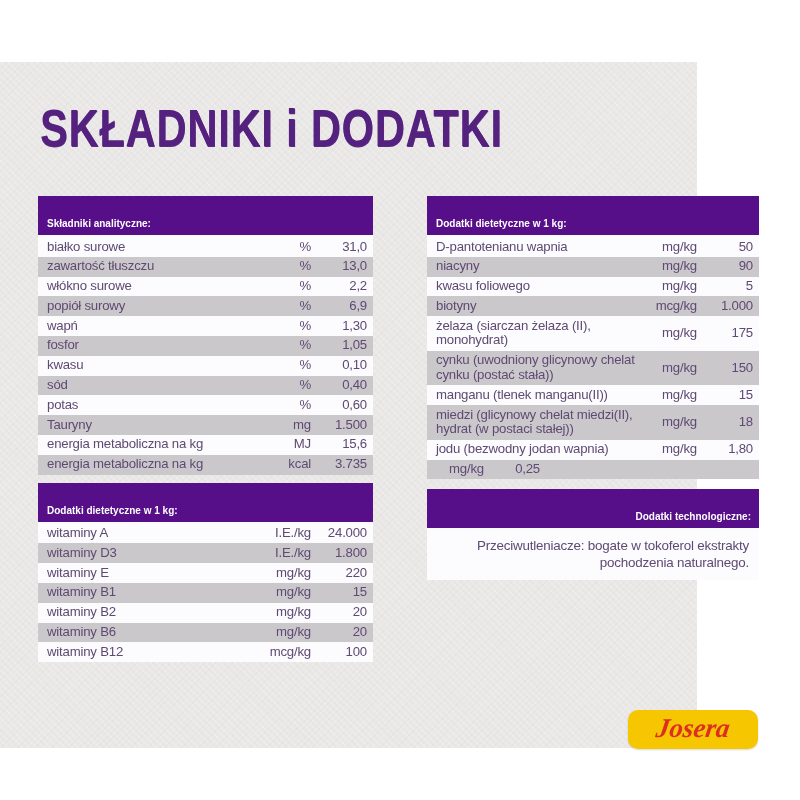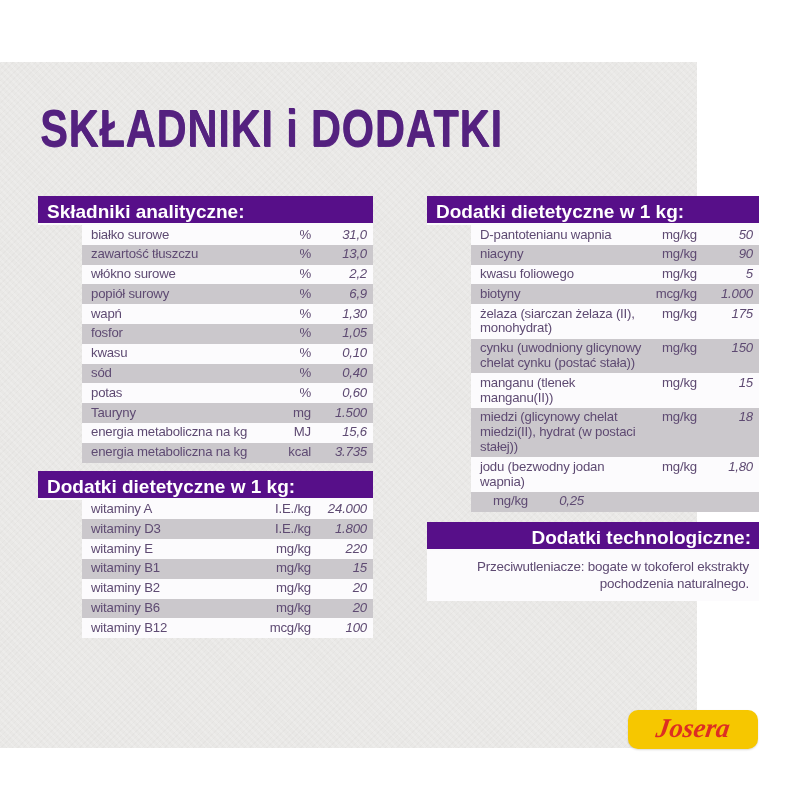--- a/index.html
+++ b/index.html
@@ -24,35 +24,34 @@
     text-shadow:0.5px 0.5px 0 #5c2a86;
   }
   .col{position:absolute;top:134px;}
   .col-left{left:38px;width:335px;}
   .col-right{left:427px;width:332px;}
   .section{width:100%;}
   .section.gap8{margin-top:8px;}
   .section.gap10{margin-top:10px;text-align:right;}
   .thead{
     background:#570f89;color:#ffffff;
-    font-weight:bold;font-size:19px;line-height:15px;
-    padding:8px 8px 4px 9px;
+    font-weight:bold;font-size:10px;line-height:15px;
+    padding:20px 8px 4px 9px;
     border-bottom:2px solid #fbfafc;
   }
   .trow{
-    display:flex;align-items:flex-start;
+    display:flex;align-items:center;
     background:#fcfbfd;color:#5e4a72;
     font-size:13.2px;line-height:14.8px;letter-spacing:-0.2px;
     padding:2.5px 6px 2.5px 9px;
-    margin-left:44px;
   }
   .trow.alt{background:#cbc8cc;}
   .trow .label{flex:1 1 auto;padding-right:4px;}
   .trow .unit{flex:0 0 48px;text-align:right;}
-  .trow .value{flex:0 0 56px;text-align:right;font-style:italic;}
+  .trow .value{flex:0 0 56px;text-align:right;}
   .tech-body{
     background:#fcfbfd;color:#5e4a72;
     font-size:13.4px;line-height:17px;letter-spacing:-0.2px;
     padding:7px 10px 9px 18px;
   }
   .logo{
     position:absolute;left:628px;top:648px;width:130px;height:39px;
     background:#f6c700;border-radius:10px;
     display:flex;align-items:center;justify-content:center;
     box-shadow:0 1px 2px rgba(0,0,0,.15);

